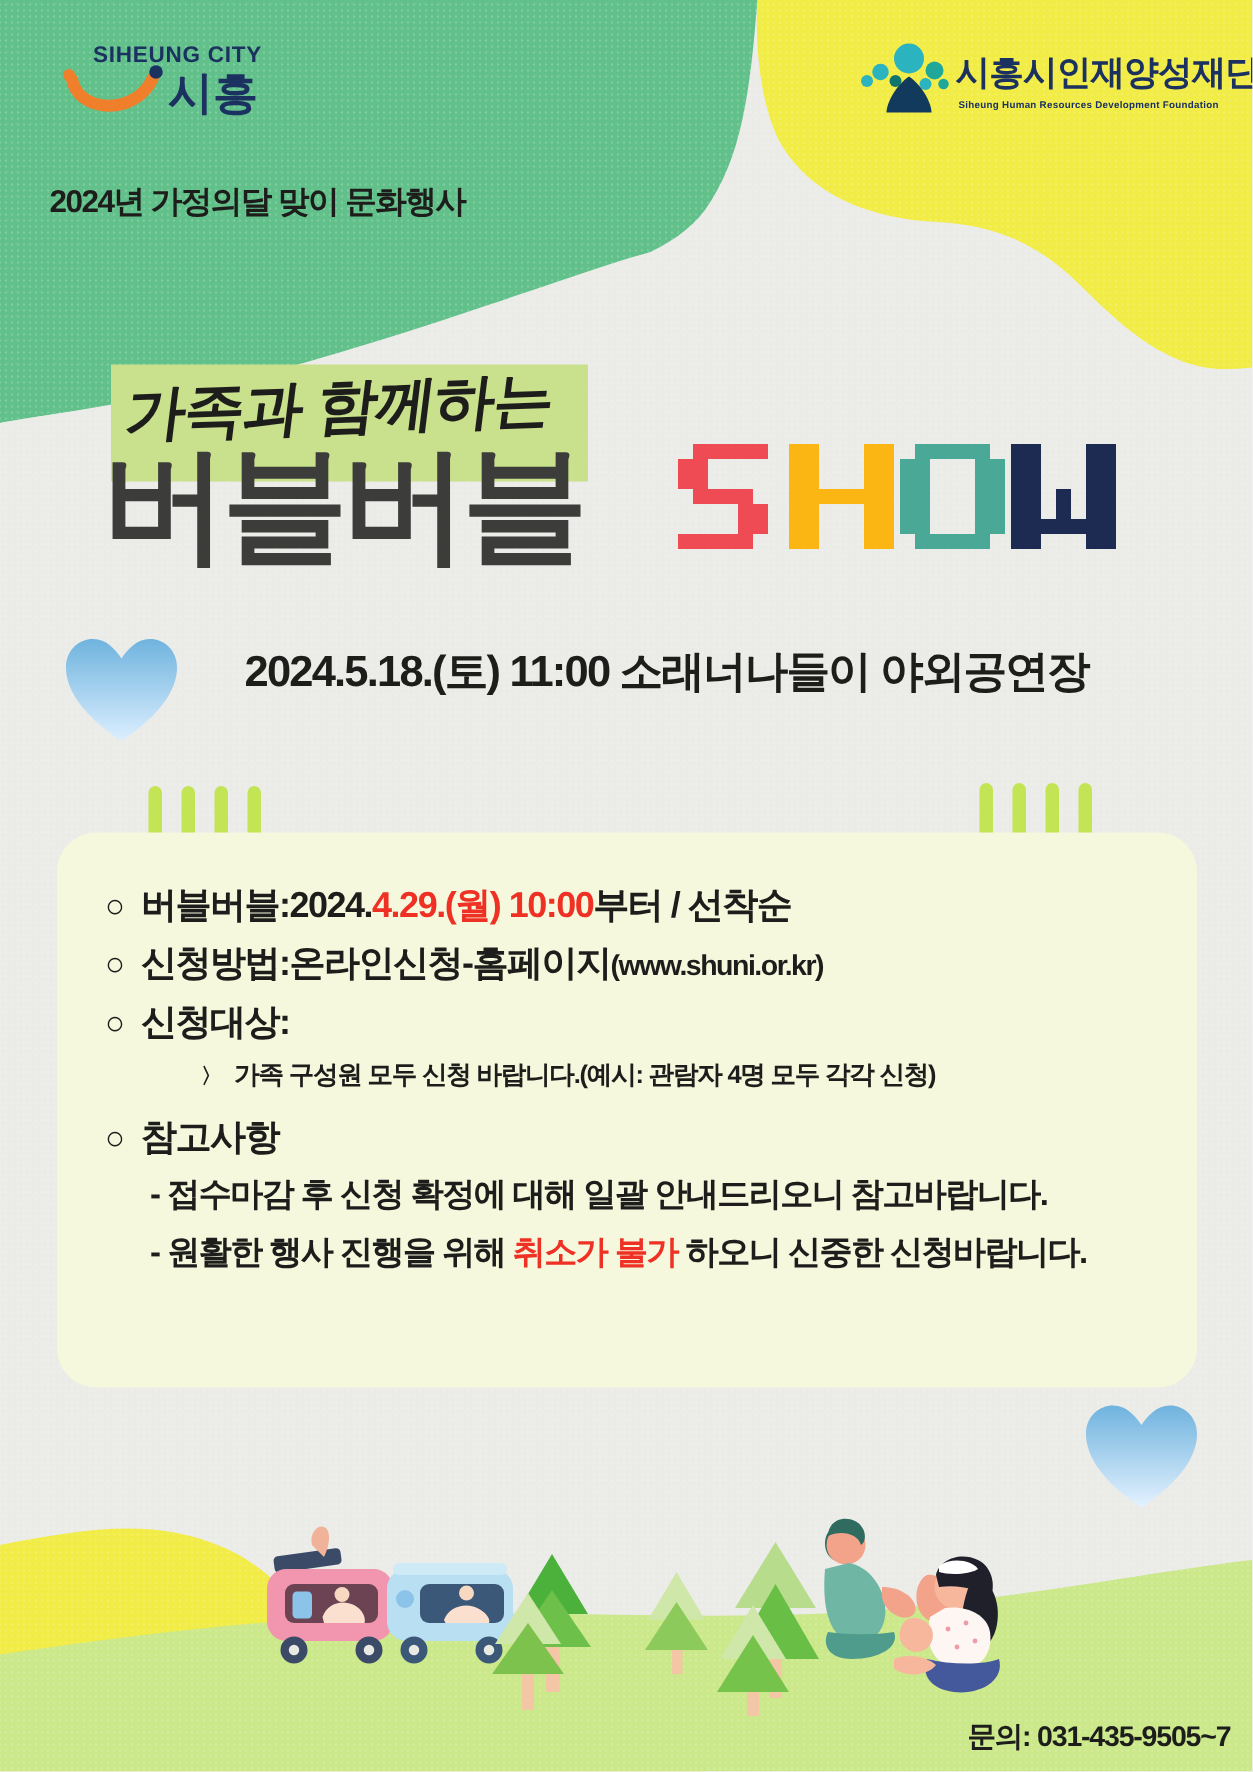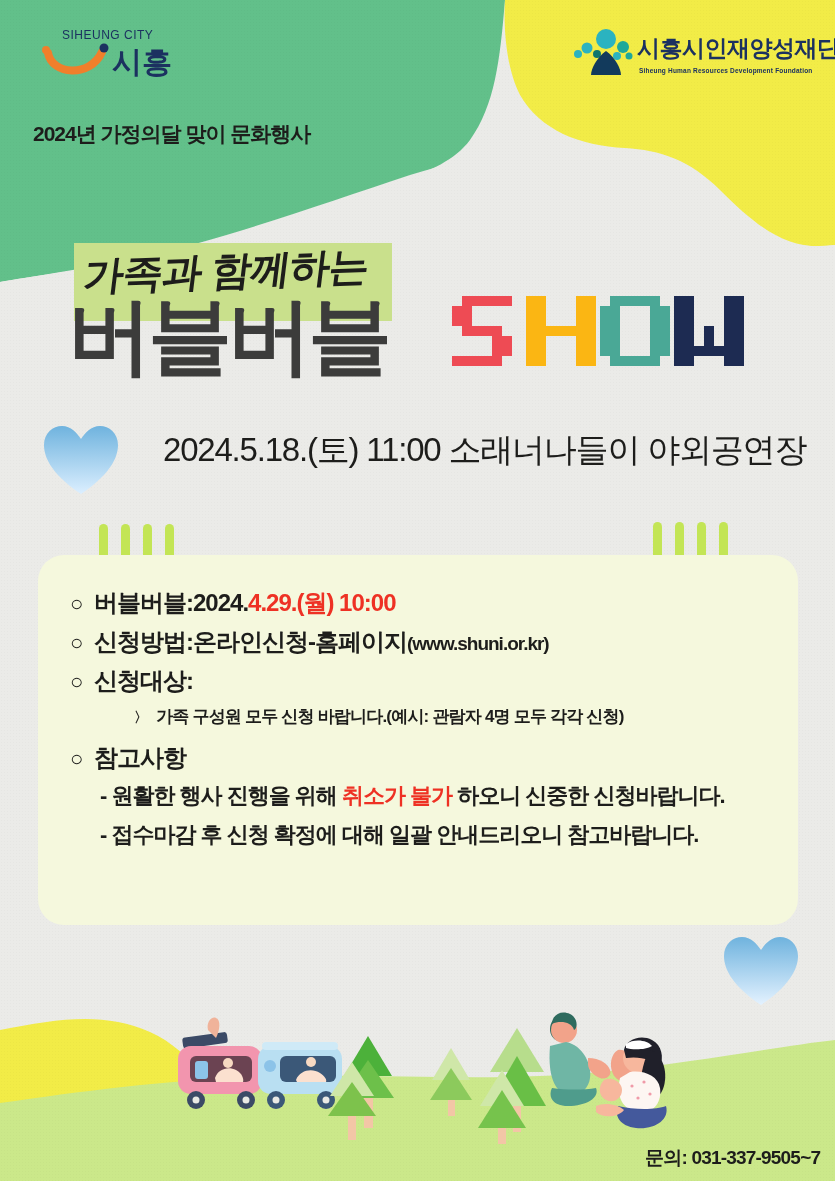--- a/index.html
+++ b/index.html
@@ -26,21 +26,21 @@
       radial-gradient(rgba(0,0,0,.055) 0.5px, transparent 0.6px),
       radial-gradient(rgba(255,255,255,.5) 0.5px, transparent 0.6px);
     background-size:3px 3px, 4px 4px;
     background-position:0 0, 2px 1px;
   }
 
   
   .logo-siheung{position:absolute;left:34px;top:28px;width:160px;height:60px;}
   .logo-siheung .city-txt{
     position:absolute;left:28px;top:0;
-    font-size:12px;font-weight:400;letter-spacing:.5px;color:#1b3160;
+    font-size:15px;font-weight:700;letter-spacing:.5px;color:#1b3160;
   }
   .logo-foundation{position:absolute;left:573px;top:27px;width:250px;height:56px;}
   .logo-foundation .f-en{
     position:absolute;left:66px;top:40px;
     font-size:6.5px;font-weight:700;letter-spacing:.2px;color:#1b3160;
     white-space:nowrap;
   }
   .logo-foundation .f-ko{
     position:absolute;left:64px;top:6px;
     font-size:23px;font-weight:700;letter-spacing:-0.5px;color:#1b3160;
@@ -85,21 +85,21 @@
   .px{width:10px;height:10px;}
 
   
   .heart{position:absolute;}
   .heart-1{left:42px;top:424px;width:78px;height:72px;}
   .heart-2{left:722px;top:935px;width:78px;height:72px;}
 
   
   .date-line{
     position:absolute;left:163px;top:428px;
-    font-size:33px;font-weight:400;color:#1d1d1b;
+    font-size:29px;font-weight:700;color:#1d1d1b;
     letter-spacing:-1.2px;white-space:nowrap;
   }
 
   
   .bars{position:absolute;display:flex;gap:13px;}
   .bars-left{left:99px;top:524px;}
   .bars-right{left:653px;top:522px;}
   .bar{width:9px;height:53px;border-radius:5px;background:#c3e555;}
   .bar.s1{height:50px;}
   .bar.s2{height:53px;}
@@ -449,20 +449,21 @@
   </div>
 
   <div class="info-card">
     <div class="info-list">
 
       <div class="info-row">
         <span class="bullet">○</span>
         <span>버블버블:</span>
         <span> 2024.</span>
         <span class="red">4.29.(월) 10:00</span>
+        <span>부터 / 선착순</span>
       </div>
 
       <div class="info-row">
         <span class="bullet">○</span>
         <span>신청방법:</span>
         <span> 온라인신청-홈페이지</span>
         <span class="small-url">(www.shuni.or.kr)</span>
       </div>
 
 
@@ -476,28 +477,28 @@
         <span>가족 구성원 모두 신청 바랍니다.(예시: 관람자 4명 모두 각각 신청)</span>
       </div>
 
       <div class="info-row">
         <span class="bullet">○</span>
         <span>참고사항</span>
       </div>
 
       <div class="dash-row">
         <span>-</span>
+        <span>접수마감 후 신청 확정에 대해 일괄 안내드리오니 참고바랍니다.</span>
+      </div>
+
+      <div class="dash-row">
+        <span>-</span>
         <span>원활한 행사 진행을 위해 </span>
         <span class="red">취소가 불가</span>
         <span>하오니 신중한 신청바랍니다.</span>
-      </div>
-
-      <div class="dash-row">
-        <span>-</span>
-        <span>접수마감 후 신청 확정에 대해 일괄 안내드리오니 참고바랍니다.</span>
       </div>
 
     </div>
   </div>
 
   <svg class="scene" viewBox="0 0 835 251">
 
     <g>
       <rect x="182" y="108" width="45" height="11" rx="3" fill="#3b4a66" transform="rotate(-8 182 108)"></rect>
       <path d="M208 100 C206 92 212 86 216 88 C221 90 220 100 216 108 Z" fill="#f0b39a"></path>
@@ -566,15 +567,15 @@
       <circle cx="632" cy="156" r="1.6" fill="#f09aa8"></circle>
         <circle cx="644" cy="152" r="1.6" fill="#f09aa8"></circle>
       <circle cx="650" cy="164" r="1.6" fill="#f09aa8"></circle>
         <circle cx="638" cy="168" r="1.6" fill="#f09aa8"></circle>
       <path d="M618 176 C634 180 656 180 666 176 C670 190 654 200 636 198 C620 196 614 186 618 176 Z" fill="#44599c"></path>
       <path d="M604 150 C598 156 598 166 606 170 C614 174 622 168 622 160 C622 152 612 146 604 150 Z" fill="#f7b79d"></path>
       <path d="M596 176 C604 172 618 174 624 180 C618 188 602 188 596 182 Z" fill="#f7b79d"></path>
     </g>
   </svg>
 
-  <div class="contact">문의: 031-337-9505~7</div>
+  <div class="contact">문의: 031-435-9505~7</div>
 
 </div>
 
 </body></html>

